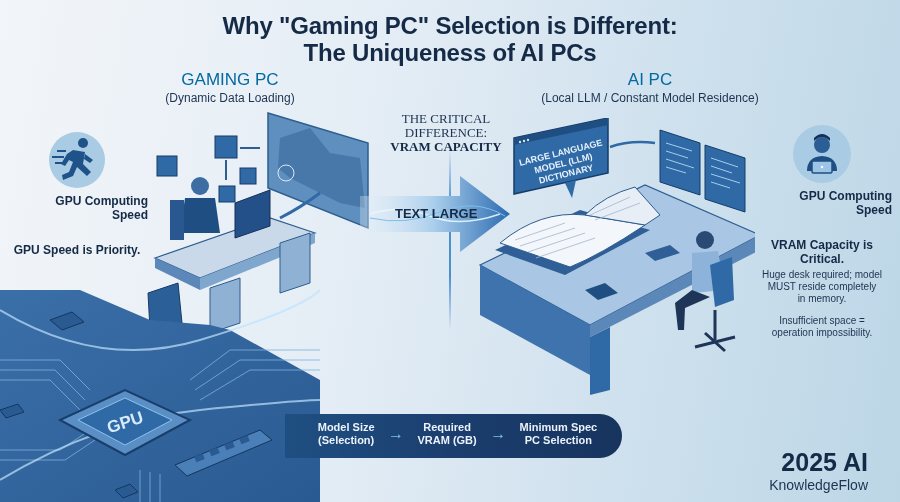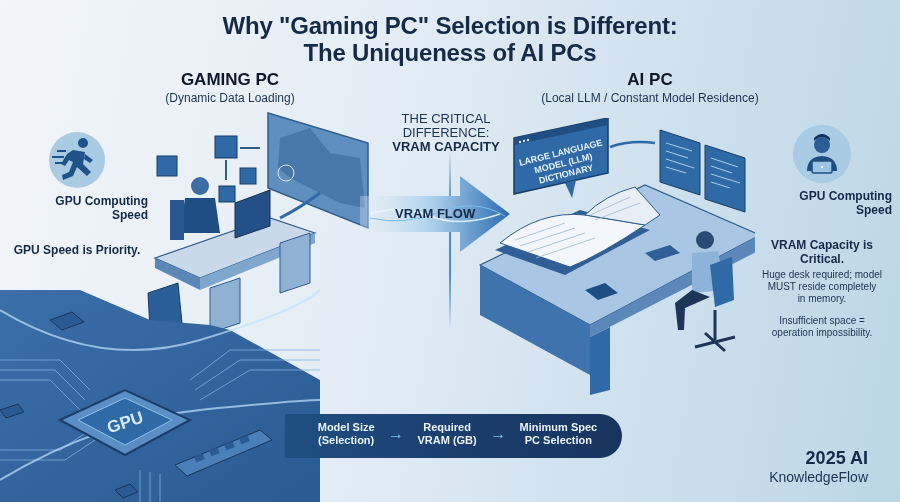--- a/index.html
+++ b/index.html
@@ -14,35 +14,35 @@
 
   
   .title {
     left: 0; top: 12px; width: 900px; text-align: center;
     font-weight: bold; font-size: 24px; line-height: 27px; color: #142a46;
     letter-spacing: -0.2px;
   }
 
   
   .sec-head { text-align: center; }
-  .sec-head .h { font-weight: bold; font-size: 17px; color: #0f172a; }
+  .sec-head .h { font-weight: normal; font-size: 17px; color: #0369a1; }
   .sec-head .s { font-size: 12px; color: #1d3350; margin-top: 1px; }
 
   
   .side { text-align: center; }
   .icon-circle {
     width: 56px; height: 56px; border-radius: 50%;
     background: #a9cbe4; margin: 0 auto; position: relative;
   }
   .side .label { font-weight: bold; font-size: 12px; line-height: 14px; color: #142a46; margin-top: 6px; text-align: right; }
   .side .bold { font-weight: bold; font-size: 12px; color: #142a46; margin-top: 21px; }
   .side .txt { font-size: 10px; line-height: 12px; color: #1d3350; margin-top: 3px; }
 
   
-  .critical { text-align: center; font-size: 13px; line-height: 14px; color: #1d3350; }
+  .critical { text-align: center; font-size: 13px; line-height: 14px; color: #1d3350; font-family: Liberation Serif, serif; }
   .critical .b { font-weight: bold; color: #142a46; }
 
   
   .flow-arrow { left: 360px; top: 176px; width: 150px; height: 76px; }
   .flow-label { left: 395px; top: 206px; font-weight: bold; font-size: 13px; color: #142a46; }
 
   
   .divider { left: 449px; top: 150px; width: 2px; height: 180px;
     background: linear-gradient(180deg, rgba(74,144,205,0) 0%, #4a90cd 30%, #4a90cd 70%, rgba(74,144,205,0) 100%); }
 
@@ -51,21 +51,21 @@
     left: 285px; top: 414px; width: 337px; height: 44px;
     background: linear-gradient(90deg, #1f4f82 0%, #1b3e6e 50%, #17345e 100%);
     border-radius: 0 22px 22px 0;
     display: flex; align-items: center; justify-content: space-around; padding: 0 18px 4px 26px;
   }
   .pill .step { color: #eaf2fb; font-weight: bold; font-size: 11px; line-height: 13px; text-align: center; }
   .pill .arrow { color: #7cc0ee; font-size: 16px; font-weight: bold; }
 
   
   .brand { right: 32px; top: 448px; text-align: right; }
-  .brand .y { font-weight: bold; font-size: 18px; color: #142a46; }
+  .brand .y { font-weight: bold; font-size: 25px; color: #142a46; }
   .brand .n { font-size: 14px; color: #1d3350; margin-top: 0px; }
 
   
   .llm-sign { left: 510px; top: 118px; width: 104px; height: 80px; }
 </style>
 </head>
 <body>
 
 <div class="abs title">
   <div>Why "Gaming PC" Selection is Different:</div>
@@ -168,21 +168,21 @@
     <linearGradient id="ag" x1="0" x2="1">
       <stop offset="0" stop-color="#e6f0f9" stop-opacity="0.3"></stop>
       <stop offset="0.5" stop-color="#a8cdeb"></stop>
       <stop offset="1" stop-color="#2c6bb0"></stop>
     </linearGradient>
   </defs>
   <polygon points="0,20 100,20 100,0 150,38 100,76 100,56 0,56" fill="url(#ag)"></polygon>
   <path d="M10 38 Q40 28 70 40 T140 38" stroke="#e8f6ff" stroke-width="1.5" fill="none" opacity="0.9"></path>
   <path d="M10 42 Q45 50 80 36 T145 40" stroke="#7cc0ee" stroke-width="1" fill="none"></path>
 </svg>
-<div class="abs flow-label">VRAM FLOW</div>
+<div class="abs flow-label">TEXT LARGE</div>
 
 <svg class="abs llm-sign" viewBox="0 0 104 80">
   <polygon points="4,20 98,0 98,55 4,76" fill="#2f6aa6" stroke="#163c68" stroke-width="1.5"></polygon>
   <polygon points="4,20 98,0 98,7 4,27" fill="#1f4f82"></polygon>
   <circle cx="10" cy="24" r="1.2" fill="#cfe3f4"></circle>
   <circle cx="14" cy="23" r="1.2" fill="#cfe3f4"></circle>
   <circle cx="18" cy="22" r="1.2" fill="#cfe3f4"></circle>
   <polygon points="55,65 62,80 66,62" fill="#2f6aa6"></polygon>
   <g transform="rotate(-14 50 40)" fill="#e7f1fb" font-family="Liberation Sans, sans-serif" font-weight="bold" font-size="9" text-anchor="middle">
     <text x="52" y="38">LARGE LANGUAGE</text>

